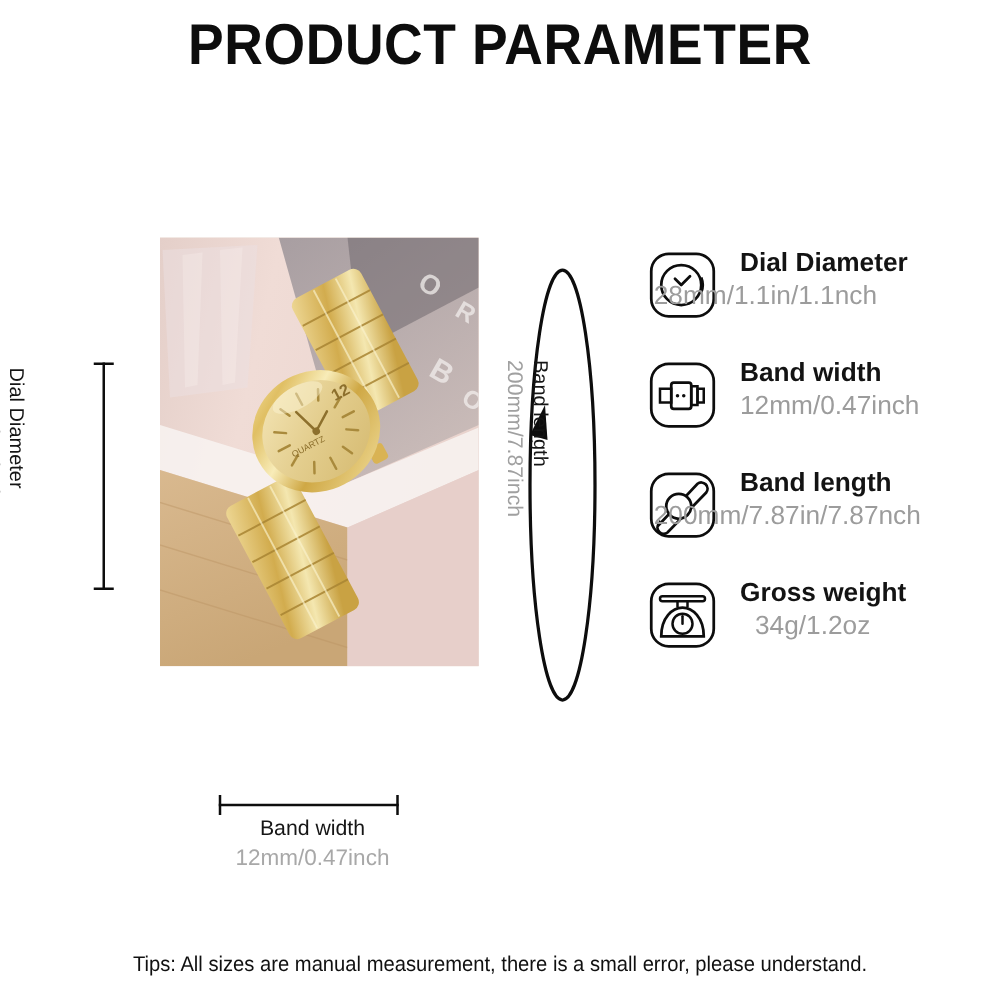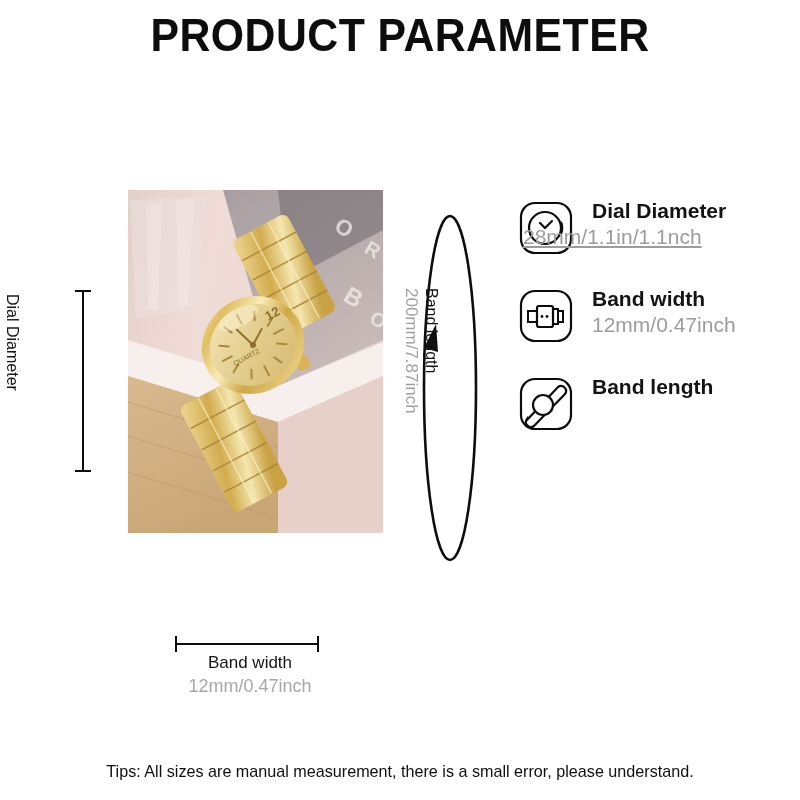--- a/index.html
+++ b/index.html
@@ -209,21 +209,20 @@
     font-size: 21px;
     font-weight: 400;
     color: #9c9c9c;
     line-height: 26px;
     white-space: nowrap;
   }
   
   .spec-row.wide .spec-value {
     position: relative;
     left: -69px;
-    text-decoration: underline;
   }
   .spec-row.indent .spec-value {
     position: relative;
     left: 12px;
   }
 
   
   .tips {
     position: absolute;
     left: 0;
@@ -433,23 +432,40 @@
   <div class="spec-row wide">
     <div class="spec-icon">
       <svg width="56" height="56" viewBox="0 0 56 56">
         <rect x="3" y="3" width="50" height="50" rx="14" fill="none" stroke="#0d0d0d" stroke-width="2.2"></rect>
         <path d="M9 44 L40 11 a5 5 0 0 1 7 7 L16 50 a5 5 0 0 1 -7 -7 Z" fill="none" stroke="#0d0d0d" stroke-width="2.2"></path>
         <circle cx="25" cy="29" r="10" fill="#ffffff" stroke="#0d0d0d" stroke-width="2.2"></circle>
       </svg>
     </div>
     <div class="spec-text">
       <span class="spec-label">Band length</span>
+      <span class="spec-value">200mm/7.87in/7.87nch</span>
     </div>
   </div>
 
+  <div class="spec-row indent">
+    <div class="spec-icon">
+      <svg width="56" height="56" viewBox="0 0 56 56">
+        <rect x="3" y="3" width="50" height="50" rx="14" fill="none" stroke="#0d0d0d" stroke-width="2.2"></rect>
+        <rect x="10" y="13" width="36" height="4" rx="2" fill="none" stroke="#0d0d0d" stroke-width="2"></rect>
+        <path d="M24 17 L24 22 M32 17 L32 22" stroke="#0d0d0d" stroke-width="2"></path>
+        <path d="M11 45 C11 30 20 22 28 22 C36 22 45 30 45 45 Z" fill="none" stroke="#0d0d0d" stroke-width="2.2"></path>
+        <circle cx="28" cy="35" r="8" fill="none" stroke="#0d0d0d" stroke-width="2"></circle>
+        <path d="M28 35 L28 29" stroke="#0d0d0d" stroke-width="2" stroke-linecap="round"></path>
+      </svg>
+    </div>
+    <div class="spec-text">
+      <span class="spec-label">Gross weight</span>
+      <span class="spec-value">34g/1.2oz</span>
+    </div>
+  </div>
 
 </div>
 
 <div class="hcal">
   <div class="hline"></div>
   <div class="hcap l"></div>
   <div class="hcap r"></div>
 </div>
 <div class="hcal-text">
   <span class="lbl">Band width</span>

